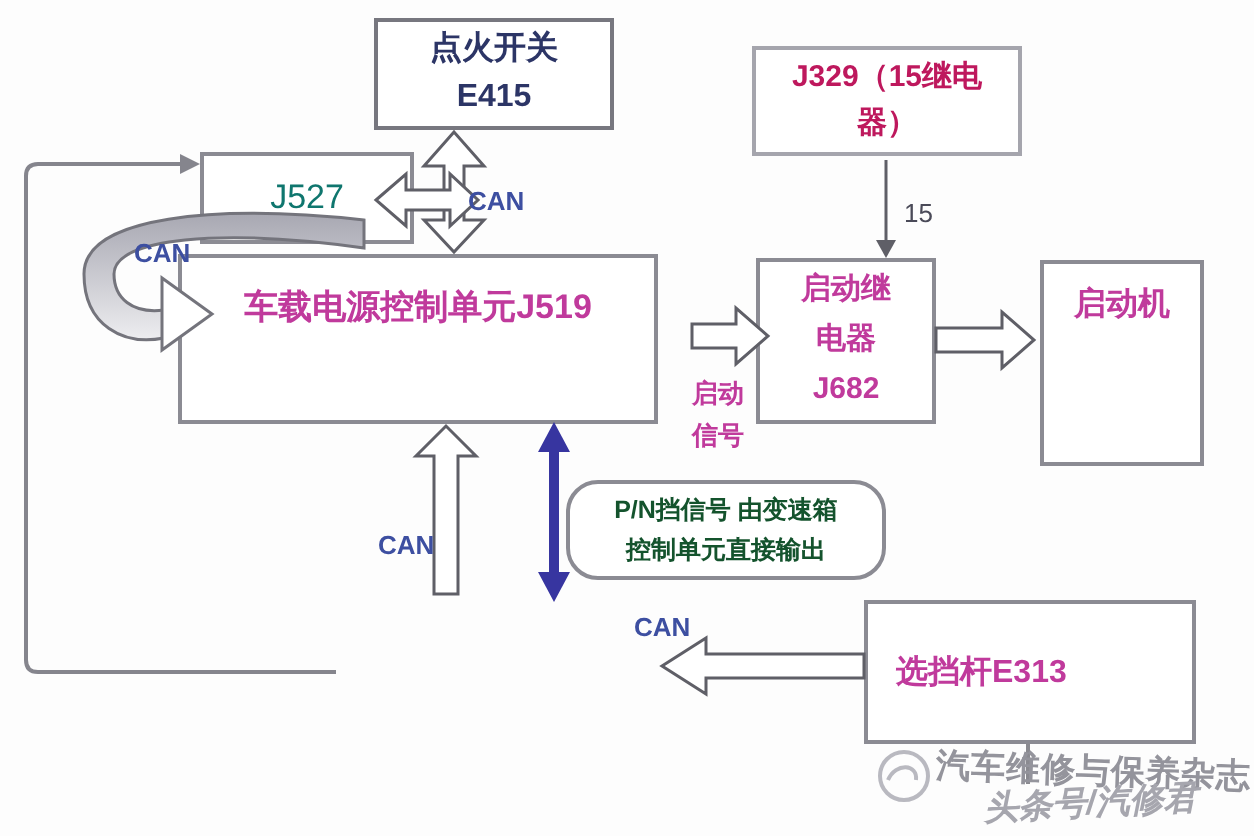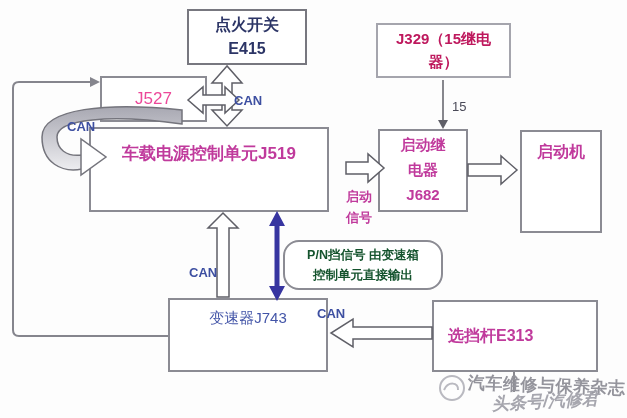--- a/index.html
+++ b/index.html
@@ -7,21 +7,21 @@
     position:relative; width:627px; height:418px; background:#fdfdfd;
     font-family:"Liberation Sans","DejaVu Sans",sans-serif; overflow:hidden;
   }
   .box {
     position:absolute; background:#ffffff; border:2px solid #8b8b93;
     box-sizing:border-box; display:flex; align-items:center; justify-content:center;
     text-align:center; white-space:pre-line; z-index:1;
   }
   #box-e415   { left:187px; top:9px;   width:120px; height:56px; color:#2c3566; font-weight:bold; font-size:16px; line-height:1.5; border-color:#77777f; }
   #box-j329   { left:376px; top:23px;  width:135px; height:55px; color:#be185d; font-weight:bold; font-size:15px; line-height:1.5; border-color:#a5a5ad; }
-  #box-j527   { left:100px; top:76px;  width:107px;  height:46px; color:#ec4899; font-size:17px; }
+  #box-j527   { left:100px; top:76px;  width:107px;  height:46px; color:#0f766e; font-size:17px; }
   #box-j519   { left:89px; top:127px; width:240px; height:85px; color:#c03a9c; font-weight:bold; font-size:17px; align-items:flex-start; padding-top:13px; }
   #box-j682   { left:378px; top:129px; width:90px;  height:83px; color:#c03a9c; font-weight:bold; font-size:15px; line-height:1.65; }
   #box-starter{ left:520px; top:130px; width:82px;  height:103px; color:#c03a9c; font-weight:bold; font-size:16px; align-items:flex-start; padding-top:10px; }
   #box-j743   { left:168px; top:298px; width:160px; height:74px; color:#4355a8; font-size:15px; align-items:flex-start; padding-top:9px; }
   #box-e313   { left:432px; top:300px; width:166px; height:72px; color:#c03a9c; font-weight:bold; font-size:16px; justify-content:flex-start; padding-left:14px; text-align:left; }
   #box-pn     { left:283px; top:240px; width:160px; height:50px; border-radius:16px; color:#14532d; font-weight:bold; font-size:12.5px; line-height:1.6; }
 
   .wires { position:absolute; left:0; top:0; z-index:2; pointer-events:none; }
 
   .flabel { position:absolute; font-size:13px; white-space:pre-line; z-index:3; }
@@ -44,21 +44,20 @@
   <div class="box" id="box-e415">点火开关
 E415</div>
   <div class="box" id="box-j329">J329（15继电
 器）</div>
   <div class="box" id="box-j527">J527</div>
   <div class="box" id="box-j519">车载电源控制单元J519</div>
   <div class="box" id="box-j682">启动继
 电器
 J682</div>
   <div class="box" id="box-starter">启动机</div>
-  <div class="box" id="box-j743">变速器J743</div>
   <div class="box" id="box-e313">选挡杆E313</div>
   <div class="box" id="box-pn">P/N挡信号 由变速箱
 控制单元直接输出</div>
 
   <svg class="wires" width="627" height="418" viewBox="0 0 627 418">
     <defs>
       <linearGradient id="ribbonGrad" x1="0" y1="0" x2="0" y2="1">
         <stop offset="0" stop-color="#a8a8b2"></stop>
         <stop offset="1" stop-color="#ededf0"></stop>
       </linearGradient>

